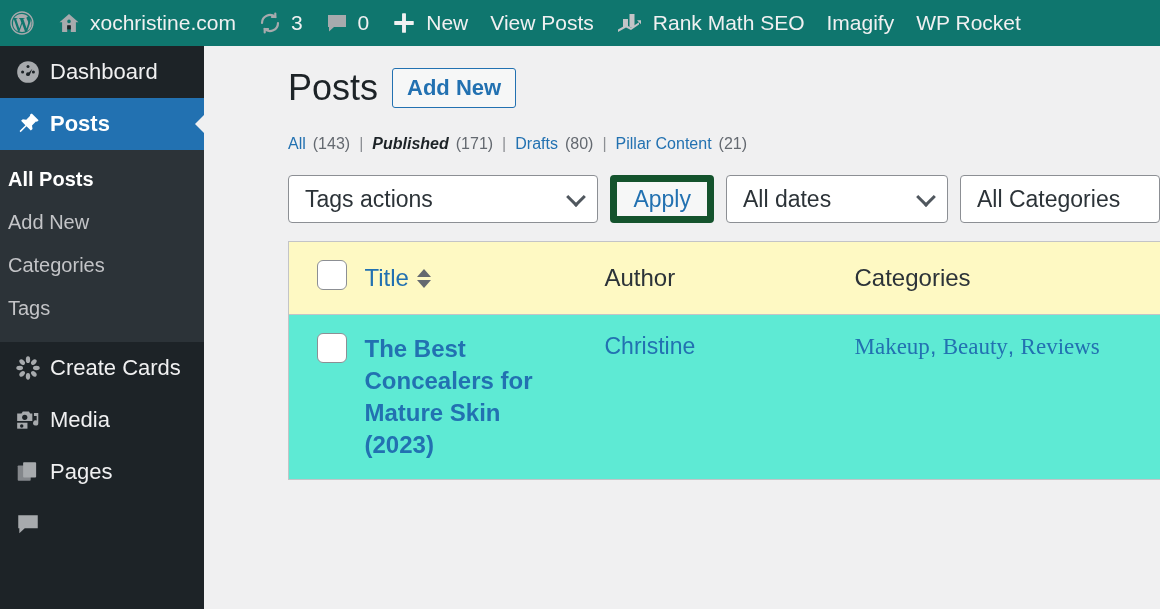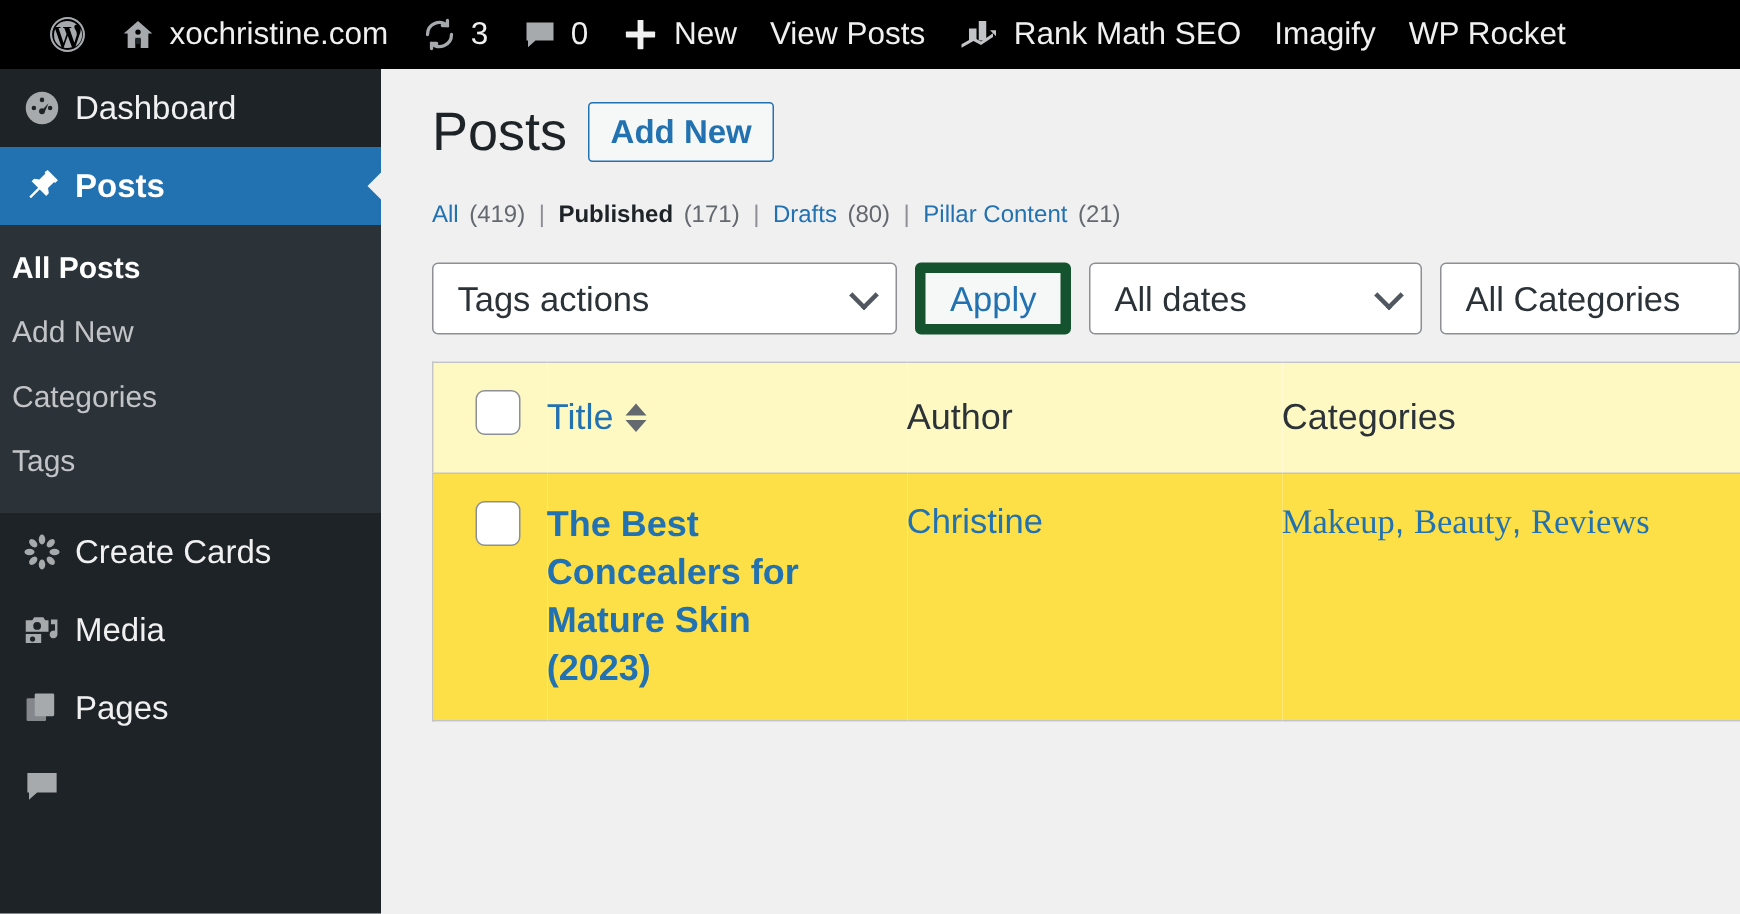--- a/index.html
+++ b/index.html
@@ -8,44 +8,43 @@
     overflow: hidden;
     background: #f0f0f1;
     font-family: "Liberation Sans", sans-serif;
     -webkit-font-smoothing: antialiased;
   }
 
   
   #adminbar {
     position: absolute; top: 0; left: 0;
     width: 1160px; height: 46px;
-    background: #000000;
+    background: #0f766e;
     display: flex; align-items: flex-end;
     color: #f0f0f1;
     z-index: 50;
-    padding-left: 23px;
   }
   .ab-item {
     display: flex; align-items: center;
     height: 46px;
     padding: 0 11px;
     gap: 9px;
     color: #f0f0f1;
     font-size: 21px;
     white-space: nowrap;
     cursor: pointer;
   }
   .ab-item .ab-ico { display:flex; align-items:center; justify-content:center; }
   .ab-wplogo { padding-left: 8px; padding-right: 10px; }
   .ab-count { color: #f0f0f1; font-size: 21px; }
 
   
   #sidebar {
     position: absolute; top: 46px; left: 0;
-    width: 254px; height: 563px;
+    width: 204px; height: 563px;
     background: #1d2327;
     z-index: 40;
     overflow: hidden;
   }
   .menu-item {
     display: flex; align-items: center;
     height: 52px;
     padding-left: 6px;
     color: #f0f0f1;
     font-size: 22px;
@@ -102,21 +101,21 @@
     cursor: pointer;
   }
 
   .subsubsub {
     margin-top: 27px;
     font-size: 16px; color: #2271b1;
     display: flex; align-items: flex-end; flex-wrap: nowrap;
     white-space: nowrap;
   }
   .subsubsub a { color: #2271b1; cursor: pointer; }
-  .subsubsub .current-link { color: #1d2327; font-weight: 700; cursor: pointer; }
+  .subsubsub .current-link { color: #1d2327; font-weight: 700; cursor: pointer; font-style: italic; }
   .subsubsub .cnt { color: #646970; }
   .subsubsub .sep { color: #8c8f94; padding: 0 9px; }
 
   .tablenav { margin-top: 22px; display: flex; align-items: center; gap: 12px; }
   .select-box {
     position: relative;
     height: 48px;
     border: 1px solid #8c8f94; border-radius: 4px;
     background: #fff;
     display: flex; align-items: center;
@@ -189,21 +188,21 @@
     border-left: 7px solid transparent;
     border-right: 7px solid transparent;
   }
   .sort-ind i.up { border-bottom: 8px solid #646970; }
   .sort-ind i.down { border-top: 8px solid #646970; }
 
   .wp-list-table tbody td {
     padding: 18px 0 18px 0;
     vertical-align: top;
     font-size: 23px;
-    background: #fde047;
+    background: #5eead4;
   }
   .tb-cb { padding-left: 28px !important; }
   .row-title {
     color: #2271b1; font-weight: 700; font-size: 24px;
     line-height: 1.33;
     cursor: pointer;
     display: inline-block;
     max-width: 180px;
   }
   .row-author { color: #2271b1; cursor: pointer; font-size: 23px; }
@@ -382,21 +381,21 @@
 <div id="content">
   <div class="wrap">
 
     <div class="page-title-row">
       <h1 class="page-title">Posts</h1>
       <span class="add-new-btn">Add New</span>
     </div>
 
     <div class="subsubsub">
       <a>All</a>
-      <span class="cnt" style="padding-left:7px">(419)</span>
+      <span class="cnt" style="padding-left:7px">(143)</span>
       <span class="sep">|</span>
       <span class="current-link">Published</span>
       <span class="cnt" style="padding-left:7px">(171)</span>
       <span class="sep">|</span>
       <a>Drafts</a>
       <span class="cnt" style="padding-left:7px">(80)</span>
       <span class="sep">|</span>
       <a>Pillar Content</a>
       <span class="cnt" style="padding-left:7px">(21)</span>
     </div>

